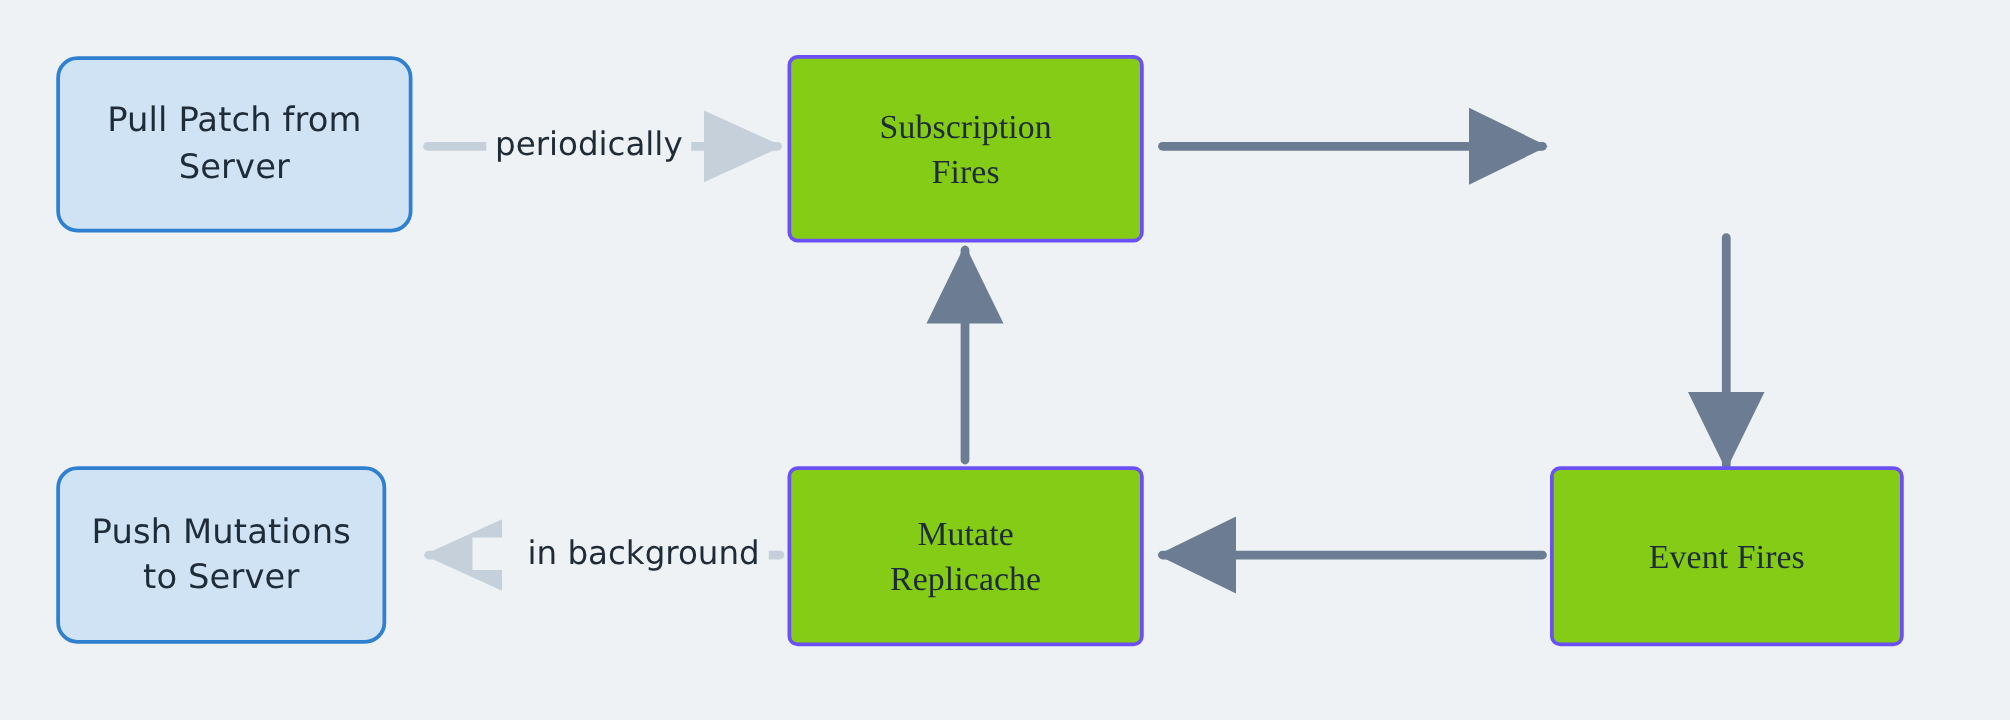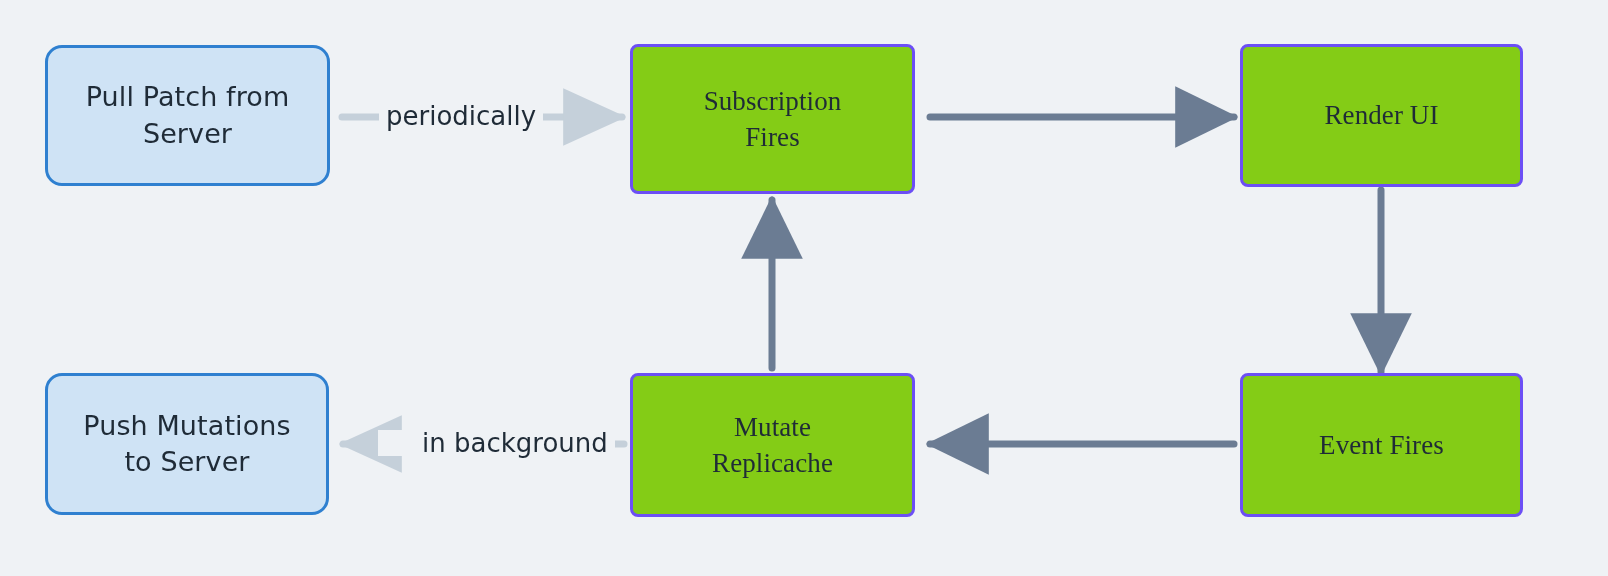--- a/index.html
+++ b/index.html
@@ -96,35 +96,32 @@
   <div class="node node-blue" style="left:45px; top:45px; width:285px; height:141px;">
     <span class="node-label">Pull Patch from
 Server</span>
   </div>
 
   <div class="node node-purple" style="left:630px; top:44px; width:285px; height:150px;">
     <span class="node-label">Subscription
 Fires</span>
   </div>
 
-  <div class="node node-purple" style="left:1240px; top:44px; width:283px; height:143px;">
-    <span class="node-label">Render UI</span>
-  </div>
 
-  <div class="node node-blue" style="left:45px; top:373px; width:284px; height:142px;">
+  <div class="node node-blue" style="left:45px; top:373px; width:264px; height:142px;">
     <span class="node-label">Push Mutations
 to Server</span>
   </div>
 
   <div class="node node-purple" style="left:630px; top:373px; width:285px; height:144px;text-align:center;">
     <span class="node-label">Mutate
 Replicache</span>
   </div>
 
   <div class="node node-purple" style="left:1240px; top:373px; width:283px; height:144px;">
     <span class="node-label">Event Fires</span>
   </div>
 
-  <div class="edge-label" style="left:379px; top:103px;">periodically</div>
+  <div class="edge-label" style="left:389px; top:103px;">periodically</div>
 
   <div class="edge-label" style="left:378px; top:430px;padding-left:44px;">in background</div>
 
 </div>
 
 </body></html>

